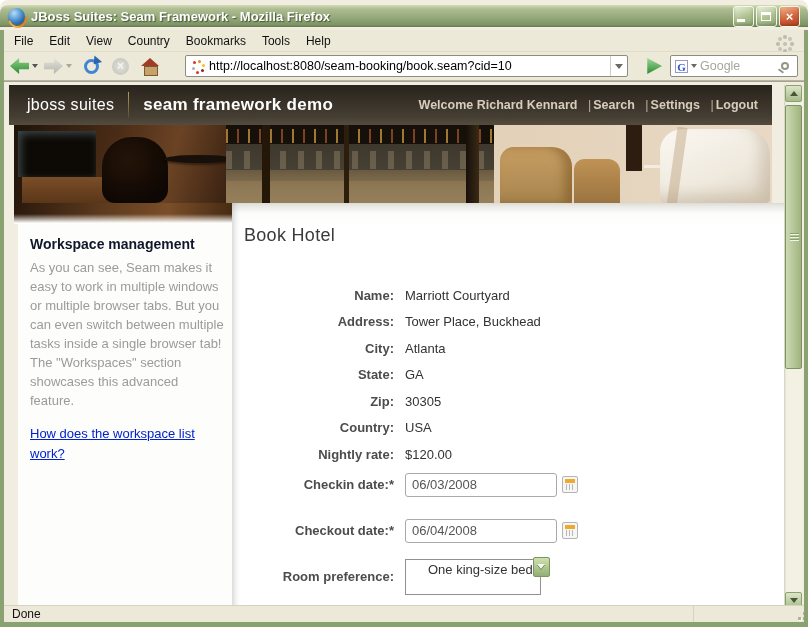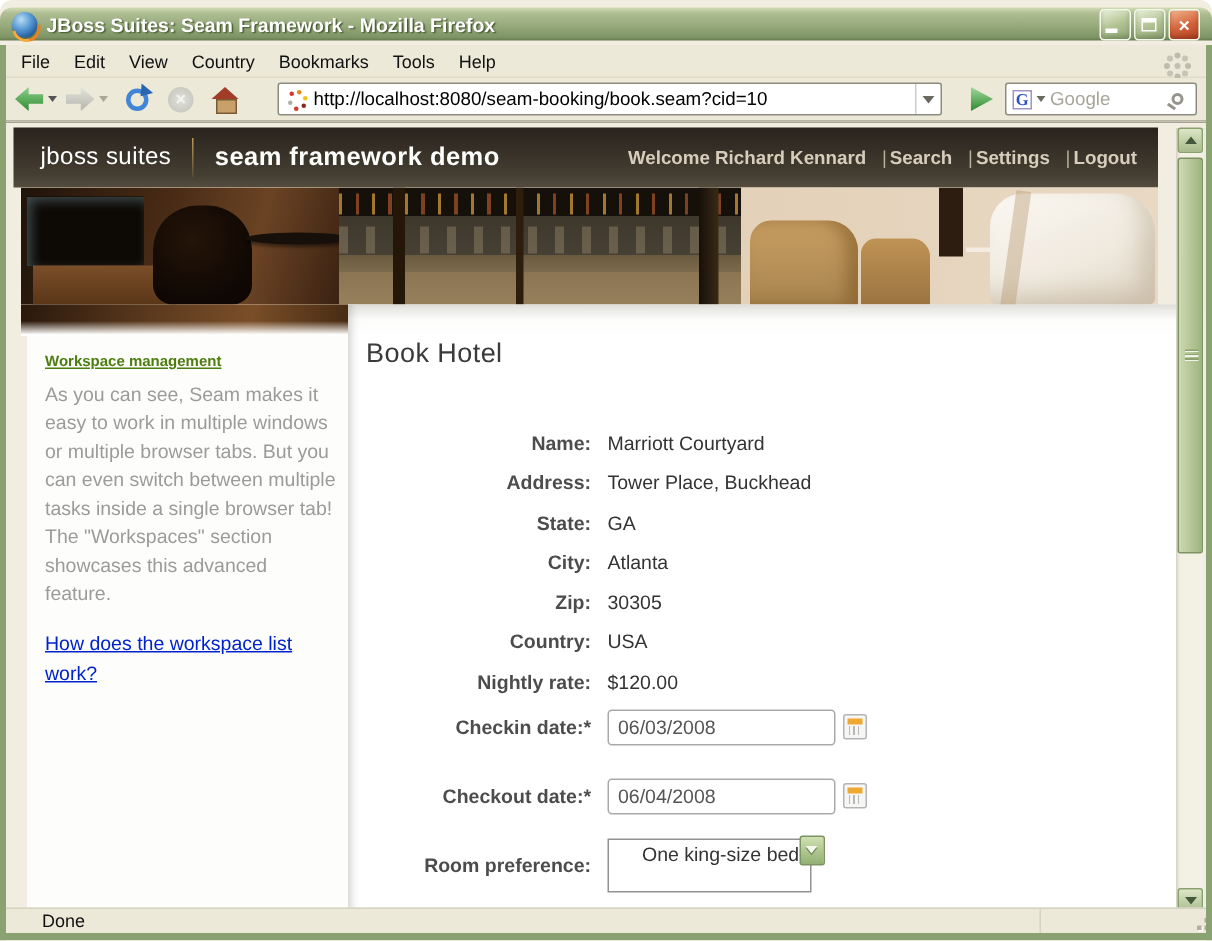--- a/index.html
+++ b/index.html
@@ -132,21 +132,21 @@
     background:linear-gradient(155deg,#fbf8f2 0%, #efe9de 60%, #ded4c4 100%);
     box-shadow:inset -10px -8px 14px rgba(170,150,120,.35); }
   .b-pillow::after { content:""; position:absolute; left:12px; top:-2px; width:10px; height:80px;
     background:rgba(180,150,110,.4); transform:rotate(8deg); }
   .banner-ext { position:absolute; left:10px; top:121px; width:218px; height:21px; overflow:hidden;
     background:linear-gradient(100deg,#2a180c 0%, #5c3a1e 40%, #7a4e28 70%, #452a12 100%); }
   .banner-ext::after { content:""; position:absolute; left:0; right:0; bottom:0; height:10px;
     background:linear-gradient(rgba(255,255,255,0), #fdfdfb 90%); }
 
   .sidebar { position:absolute; left:14px; top:142px; width:214px; bottom:0; background:#fdfdfc; padding:12px 8px 0 12px; }
-  .sb-heading { font-size:10px; font-weight:bold; color:#4d7c0f; margin-bottom:6px;text-decoration:underline; }
+  .sb-heading { font-size:14px; font-weight:bold; color:#0f172a; margin-bottom:6px; }
   .sb-body { font-size:13px; color:#9b9b9b; line-height:19px; }
   .sb-link { display:inline-block; margin-top:14px; font-size:13px; color:#0022cc; text-decoration:underline; line-height:20px; cursor:pointer; }
 
   .main { position:absolute; left:228px; top:121px; right:1px; bottom:0;
     background:linear-gradient(#e0dfdb 0%, #fcfcfb 10px, #fff 22px);
     box-shadow:inset 6px 0 6px -4px rgba(120,120,115,.35); padding:22px 0 0 12px; }
   .page-heading { font-size:18px; color:#3a3a3a; letter-spacing:.3px; }
   .form { margin-top:30px; }
   .frow { display:flex; align-items:flex-end; height:26.5px; }
   .frow.tall { height:46px; align-items:center; }
@@ -178,21 +178,21 @@
   .tri-up { width:0; height:0; border-left:4px solid transparent; border-right:4px solid transparent; border-bottom:5px solid #44583a; }
   .tri-down { width:0; height:0; border-left:4px solid transparent; border-right:4px solid transparent; border-top:5px solid #44583a; }
   .sb-thumb { position:absolute; left:1px; top:20px; width:17px; height:264px; border-radius:2px;
     background:linear-gradient(90deg,#cdd9b2,#9fb47f); border:1px solid #7d9361; }
   .sb-thumb::after { content:""; position:absolute; left:4px; top:50%; margin-top:-4px; width:9px; height:8px;
     background:repeating-linear-gradient(#8ba170 0 1px, rgba(255,255,255,.8) 1px 2px, transparent 2px 3px); }
 
   
   .statusbar { position:absolute; left:4px; right:4px; bottom:5px; height:17px; background:#ece9d8;
     border-top:1px solid #d6d2c0; display:flex; align-items:center; font-size:12px; color:#111; }
-  .status-text { padding-left:24px; flex:0 0 auto; }
+  .status-text { padding-left:8px; flex:0 0 auto; }
   .status-div { margin-left:auto; width:1px; height:100%; background:#d6d2c0; margin-right:110px; }
   .grip { position:absolute; right:1px; bottom:1px; width:14px; height:14px; }
   .grip i { position:absolute; width:3px; height:3px; background:#b4b09c; box-shadow:1px 1px 0 #fff; }
   .grip i:nth-child(1){ right:1px; bottom:1px; } .grip i:nth-child(2){ right:6px; bottom:1px; }
   .grip i:nth-child(3){ right:11px; bottom:1px; } .grip i:nth-child(4){ right:1px; bottom:6px; }
   .grip i:nth-child(5){ right:6px; bottom:6px; } .grip i:nth-child(6){ right:1px; bottom:11px; }
 </style>
 </head>
 <body>
 
@@ -308,26 +308,26 @@
       <div class="form">
         <div class="frow">
           <div class="flabel">Name:</div>
           <div class="fvalue">Marriott Courtyard</div>
         </div>
         <div class="frow">
           <div class="flabel">Address:</div>
           <div class="fvalue">Tower Place, Buckhead</div>
         </div>
         <div class="frow">
+          <div class="flabel">City:</div>
+          <div class="fvalue">Atlanta</div>
+        </div>
+        <div class="frow">
           <div class="flabel">State:</div>
           <div class="fvalue">GA</div>
-        </div>
-        <div class="frow">
-          <div class="flabel">City:</div>
-          <div class="fvalue">Atlanta</div>
         </div>
         <div class="frow">
           <div class="flabel">Zip:</div>
           <div class="fvalue">30305</div>
         </div>
         <div class="frow">
           <div class="flabel">Country:</div>
           <div class="fvalue">USA</div>
         </div>
         <div class="frow">

